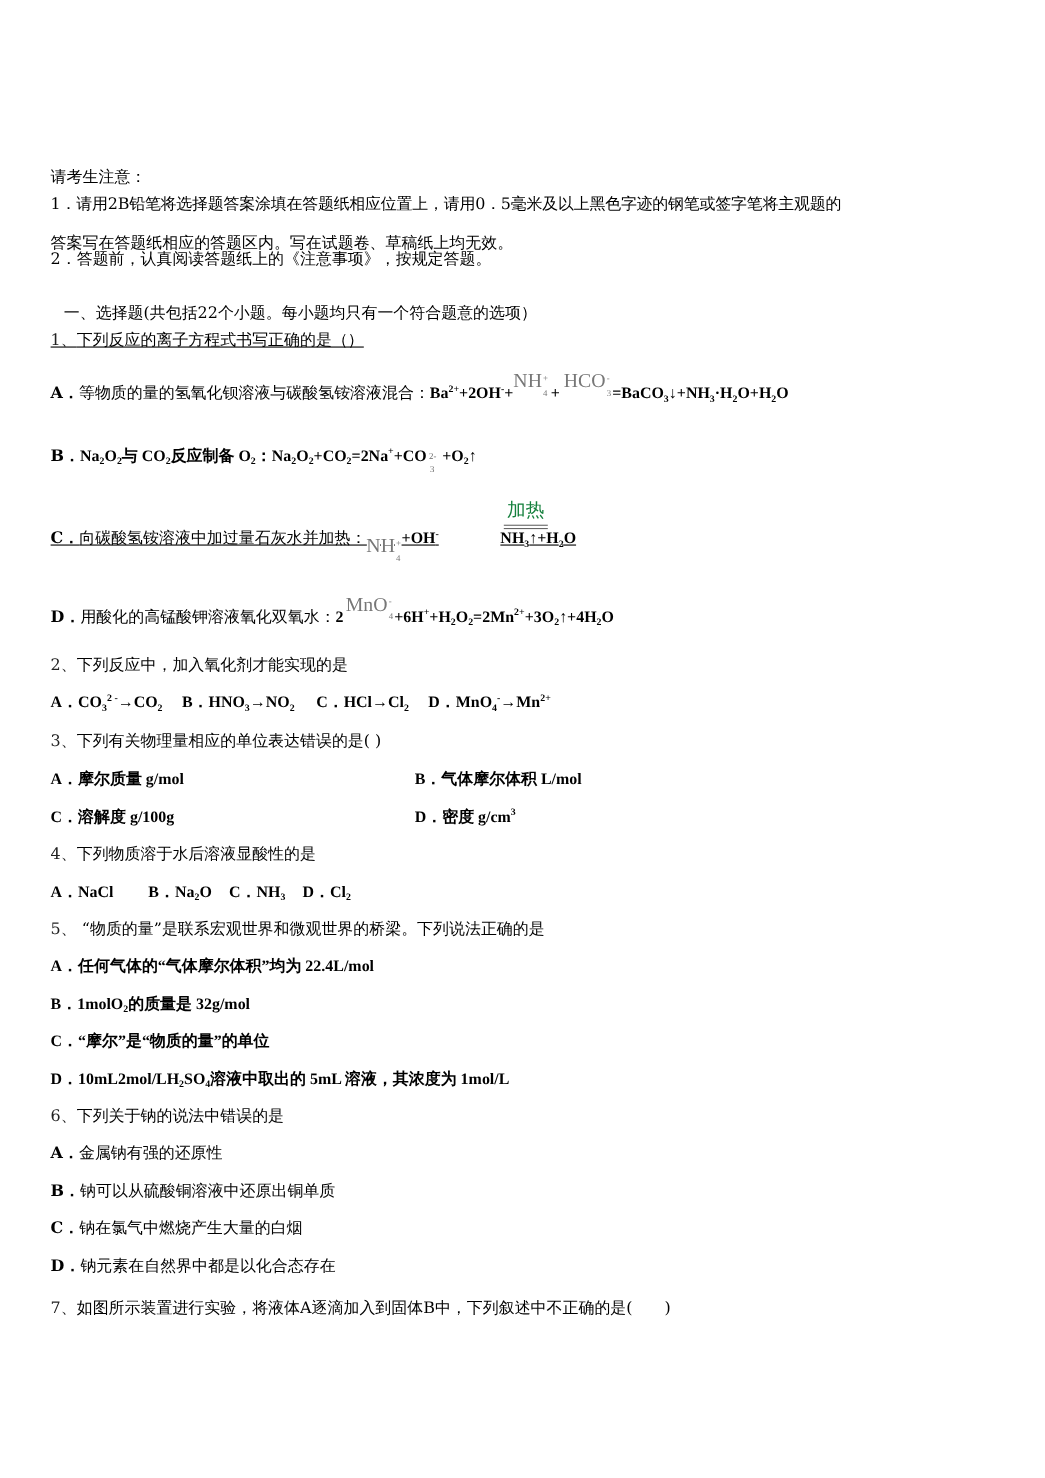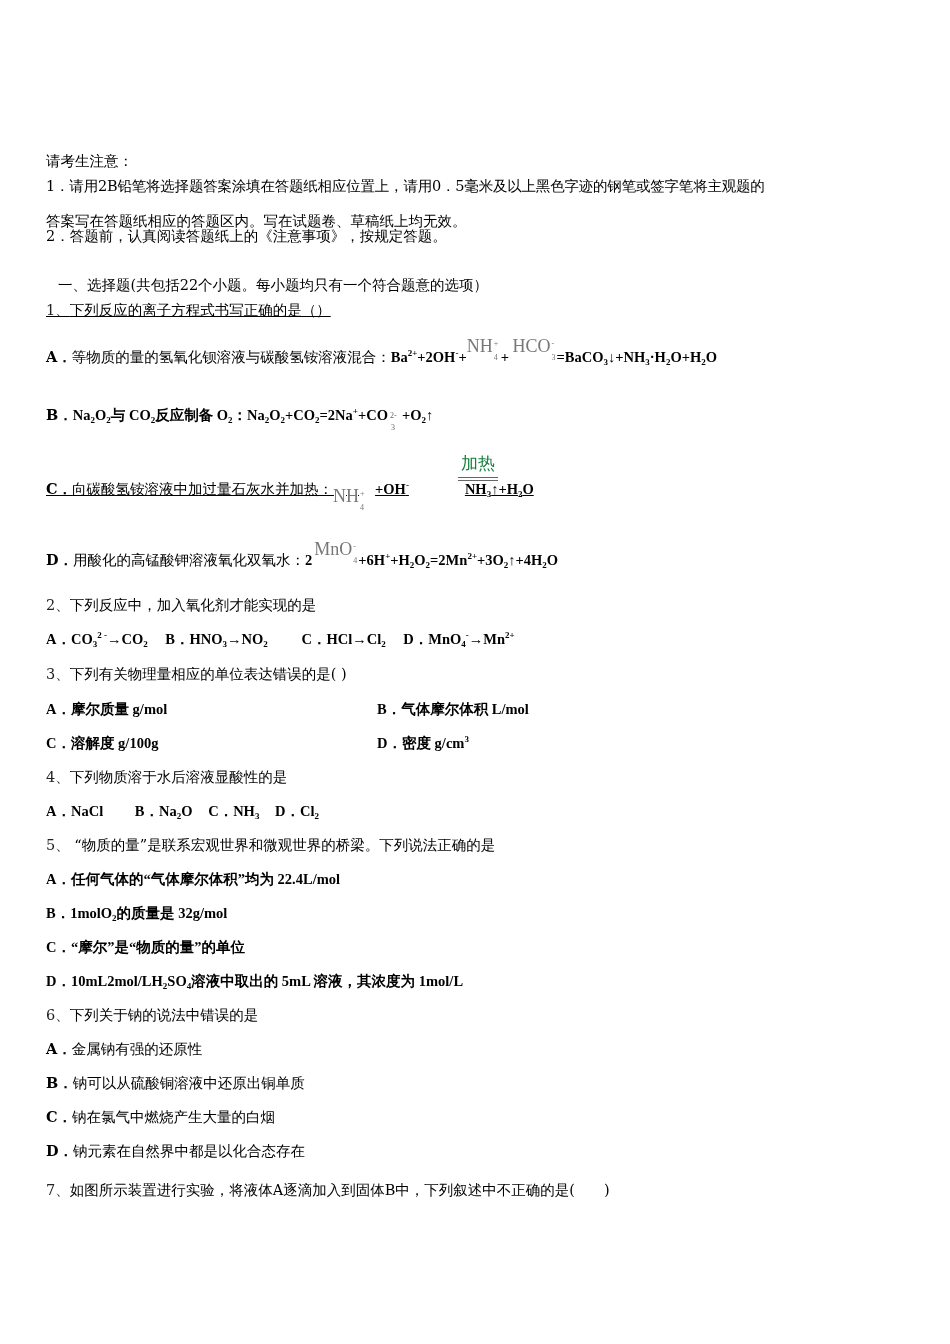--- a/index.html
+++ b/index.html
@@ -39,38 +39,38 @@
 
   <div class="line" style="top:346px;">
     <span class="bold">A．</span><span>等物质的量的氢氧化钡溶液与碳酸氢铵溶液混合：</span><span class="chem"><span>Ba</span><sup>2+</sup><span>+2OH</span><sup>-</sup><span>+</span><span class="gray-ion" style="top:-10px;"><span>NH</span><span class="s top">+</span><span class="s bot">4</span></span><span style="margin-left:8px;">+</span> <span class="gray-ion" style="top:-10px;"><span>HCO</span><span class="s top">-</span><span class="s bot">3</span></span><span style="margin-left:6px;">=BaCO</span><sub>3</sub><span>↓+NH</span><sub>3</sub><span>·H</span><sub>2</sub><span>O+H</span><sub>2</sub><span>O</span></span>
   </div>
 
   <div class="line" style="top:405px;">
     <span class="bold">B．</span><span class="chem"><span>Na</span><sub>2</sub><span>O</span><sub>2</sub><span>与 CO</span><sub>2</sub><span>反应制备 O</span><sub>2</sub><span>：Na</span><sub>2</sub><span>O</span><sub>2</sub><span>+CO</span><sub>2</sub><span>=2Na</span><sup>+</sup><span>+CO</span><span style="position:relative; display:inline-block; width:14px;"><span class="tiny" style="top:-14px; left:2px;">2-</span><span class="tiny" style="top:-2px; left:3px;">3</span></span><span>+O</span><sub>2</sub><span>↑</span></span>
   </div>
 
   <div class="line" style="top:478px;text-decoration:underline;">
-    <span class="bold">C．</span><span>向碳酸氢铵溶液中加过量石灰水并加热：</span><span class="chem"><span class="gray-ion" style="top:8px;"><span>NH</span><span class="s top">+</span><span class="s bot">4</span></span><span style="margin-left:16px;">+OH</span><sup>-</sup><span style="display:inline-block; width:56px;"></span><span>NH</span><sub>3</sub><span>↑+H</span><sub>2</sub><span>O</span></span>
+    <span class="bold">C．</span><span>向碳酸氢铵溶液中加过量石灰水并加热：</span><span class="chem"><span class="gray-ion" style="top:8px;"><span>NH</span><span class="s top">+</span><span class="s bot">4</span></span><span style="margin-left:6px;">+OH</span><sup>-</sup><span style="display:inline-block; width:56px;"></span><span>NH</span><sub>3</sub><span>↑+H</span><sub>2</sub><span>O</span></span>
   </div>
   <div class="heat" style="left:458px; top:452px; width:40px;">
     <div>加热</div>
     <div class="bar"></div>
   </div>
 
   <div class="line" style="top:549px;">
     <span class="bold">D．</span><span>用酸化的高锰酸钾溶液氧化双氧水：</span><span class="chem"><span>2</span><span class="gray-ion" style="top:-10px; margin-left:2px;"><span>MnO</span><span class="s top">-</span><span class="s bot">4</span></span><span style="margin-left:6px;">+6H</span><sup>+</sup><span>+H</span><sub>2</sub><span>O</span><sub>2</sub><span>=2Mn</span><sup>2+</sup><span>+3O</span><sub>2</sub><span>↑+4H</span><sub>2</sub><span>O</span></span>
   </div>
 
   <div class="line" style="top:595px;">
     <span class="qn">2、</span><span>下列反应中，加入氧化剂才能实现的是</span>
   </div>
   <div class="line chem" style="top:629px;">
     <span><span>A．</span><span>CO</span><sub>3</sub><sup>2 -</sup><span>→CO</span><sub>2</sub></span>
     <span style="margin-left:14px;"><span>B．</span><span>HNO</span><sub>3</sub><span>→NO</span><sub>2</sub></span>
-    <span style="margin-left:30px;text-align:center;"><span>C．</span><span>HCl→Cl</span><sub>2</sub></span>
+    <span style="margin-left:16px;text-align:center;"><span>C．</span><span>HCl→Cl</span><sub>2</sub></span>
     <span style="margin-left:14px;"><span>D．</span><span>MnO</span><sub>4</sub><sup>-</sup><span>→Mn</span><sup>2+</sup></span>
   </div>
 
   <div class="line" style="top:664px;">
     <span class="qn">3、</span><span>下列有关物理量相应的单位表达错误的是( )</span>
   </div>
   <div class="line chem" style="top:699px;text-align:center;"><span>A．</span><span>摩尔质量 g/mol</span></div>
   <div class="line chem" style="top:699px; left:377px;"><span>B．</span><span>气体摩尔体积 L/mol</span></div>
   <div class="line chem" style="top:733px;"><span>C．</span><span>溶解度 g/100g</span></div>
   <div class="line chem" style="top:733px; left:377px;"><span>D．</span><span>密度 g/cm</span><sup>3</sup></div>

